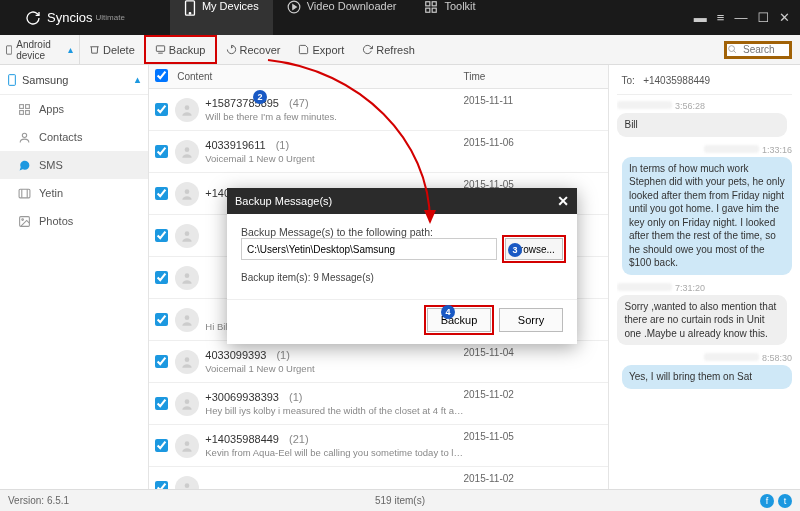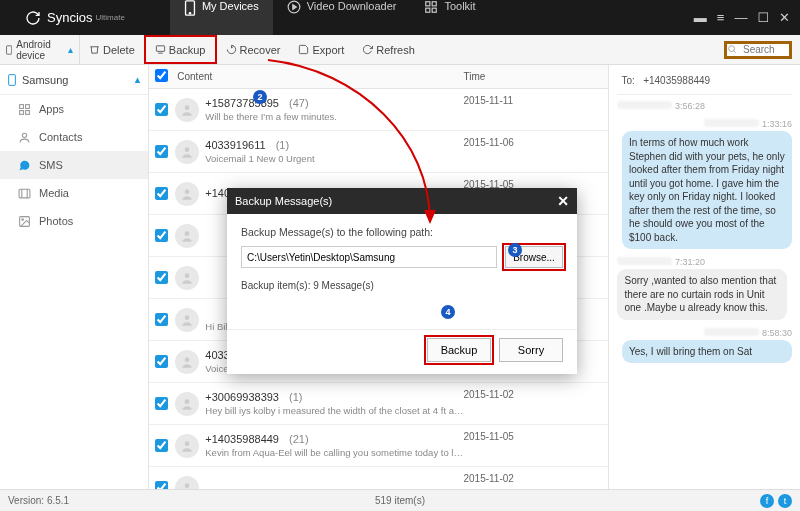--- a/index.html
+++ b/index.html
@@ -66,26 +66,26 @@
 .bubble{max-width:170px; padding:5px 7px; border-radius:9px; font-size:10px; line-height:1.35;}
 .bubble.in{background:#efefef; color:#333;}
 .bubble.out{background:#cfe8f7; color:#333; margin-left:auto;}
 .blurtxt{filter: blur(1.2px); color:#bbb; background:#f2f2f2; border-radius:3px; height:8px; display:inline-block; width:55px;}
 
 
 .modal { position:absolute; left:227px; top:188px; width:350px; background:#fff; box-shadow:0 4px 18px rgba(0,0,0,.35); z-index:50;}
 .modal-head{height:26px; background:#2b2b2b; color:#fff; display:flex; align-items:center; padding:0 8px; font-size:11px;}
 .modal-head .x{margin-left:auto; cursor:pointer; font-size:14px; font-weight:bold;}
 .modal-body{padding:12px 14px 10px;}
-.modal-body .lbl{font-size:10.5px; color:#444; margin-bottom:8px;}
+.modal-body .lbl{font-size:10.5px; color:#444; }
 .path-row{display:flex; gap:8px; margin-bottom:12px;}
 .path-row input{flex:1; height:22px; border:1px solid #ccc; font-size:10px; padding:0 5px;}
 .path-row button{width:58px; height:22px; font-size:10px; border:1px solid #bbb; background:#f6f6f6; cursor:pointer;}
 .path-row button.redbox{outline:2px solid #d30000; outline-offset:1px;}
-.itemsline{font-size:10px; color:#444; margin-bottom:28px;}
+.itemsline{font-size:10px; color:#444; margin-bottom:6px;}
 .modal-foot{display:flex; justify-content:flex-end; gap:8px; padding:8px 14px 12px; border-top:1px solid #eee;}
 .modal-foot button{width:64px; height:24px; font-size:11px; border:1px solid #bbb; background:#fafafa; cursor:pointer;}
 .modal-foot button.redbox{outline:2px solid #d30000; outline-offset:1px;}
 
 .numcircle{position:absolute; width:14px; height:14px; border-radius:50%; background:#1959c4; color:#fff; font-size:9px; font-weight:bold; display:flex; align-items:center; justify-content:center; z-index:90;}
 
 
 .arrow-svg{position:absolute; left:0; top:0; width:800px; height:511px; pointer-events:none; z-index:80;}
 
 
@@ -224,21 +224,21 @@
           <path d="M21 11.5a8.38 8.38 0 01-8.5 8.5 8.5 8.5 0 01-4-.9L3 21l1.9-5.6A8.5 8.5 0 1121 11.5z"></path>
         </svg>
       <span>SMS</span>
     </div>
     <div class="side-item">
       <svg width="13" height="13" viewBox="0 0 24 24" fill="none" stroke="#999" stroke-width="2">
           <rect x="2" y="4" width="20" height="16" rx="2"></rect>
           <line x1="7" y1="4" x2="7" y2="20"></line>
           <line x1="17" y1="4" x2="17" y2="20"></line>
         </svg>
-      <span>Media</span>
+      <span>Yetin</span>
     </div>
     <div class="side-item">
       <svg width="13" height="13" viewBox="0 0 24 24" fill="none" stroke="#999" stroke-width="2">
           <rect x="3" y="3" width="18" height="18" rx="2"></rect>
           <circle cx="8.5" cy="8.5" r="1.5"></circle>
           <polyline points="21 15 16 10 5 21"></polyline>
         </svg>
       <span>Photos</span>
     </div>
   </div>
@@ -434,20 +434,21 @@
   </div>
 
   <div class="rightpane">
     <div class="to-line">
       <span>To:</span>
       &nbsp;&nbsp;<span>+14035988449</span>
     </div>
     <div class="thread" id="thread">
         <div class="bubble-wrap">
           <div class="bubble-meta left"><span class="blurtxt"></span> 3:56:28</div>
+  <div class="bubble in">Bill</div>
         </div>
         <div class="bubble-wrap">
           <div class="bubble-meta "><span class="blurtxt"></span> 1:33:16</div>
   <div class="bubble out">In terms of how much work Stephen did with your pets, he only looked after them from Friday night until you got home. I gave him the key only on Friday night. I looked after them the rest of the time, so he should owe you most of the $100 back.</div>
         </div>
         <div class="bubble-wrap">
           <div class="bubble-meta left"><span class="blurtxt"></span> 7:31:20</div>
   <div class="bubble in">Sorry ,wanted to also mention that there are no curtain rods in Unit one .Maybe u already know this.</div>
         </div>
         <div class="bubble-wrap">

